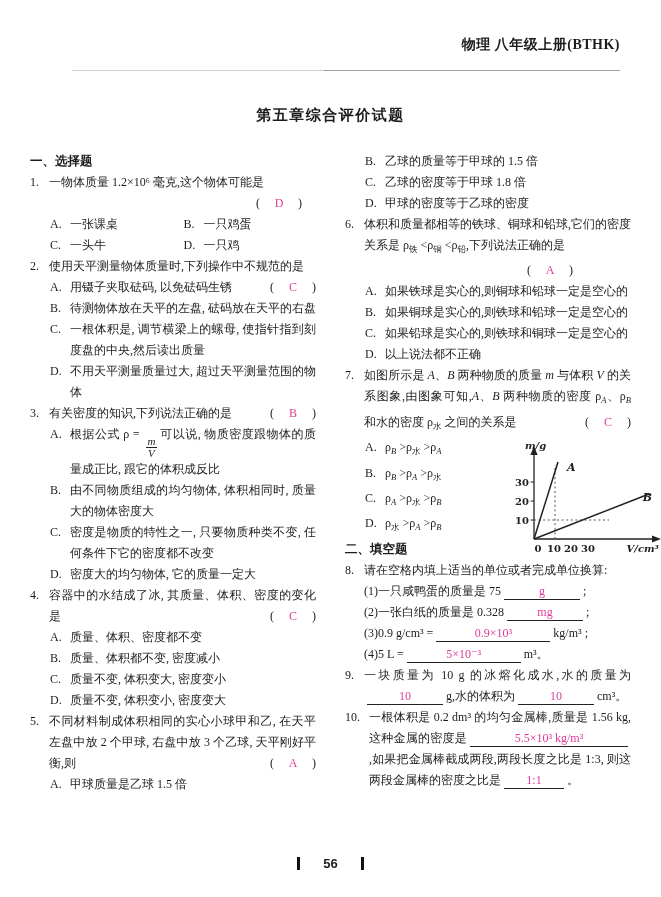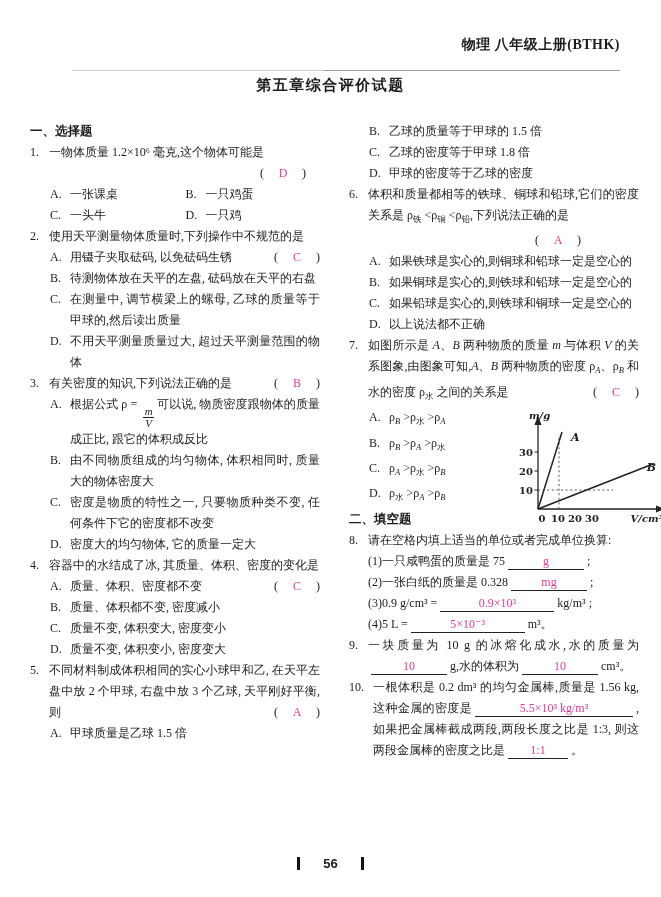--- a/index.html
+++ b/index.html
@@ -10,24 +10,24 @@
   }
   .header{
     position:absolute;top:36px;right:41px;
     font-weight:bold;font-size:14px;letter-spacing:.5px;
   }
   .rule{
     position:absolute;top:70px;left:72px;right:41px;height:1px;
     background:linear-gradient(to right,#cfcfcf 0 46%,#9d9d9d 46% 100%);
   }
   .title{
-    margin:0;padding-top:76px;text-align:center;
+    margin:0;padding-top:106px;text-align:center;
     font-weight:bold;font-size:15px;letter-spacing:1.5px;
   }
-  .cols{display:flex;gap:29px;padding:26px 22px 0 30px;align-items:flex-start}
+  .cols{display:flex;gap:29px;padding:26px 30px 0 30px;align-items:flex-start}
   .col{flex:1;min-width:0;text-align:justify;line-height:21px}
   .sec{font-weight:bold;font-size:12.5px;text-align:left}
   .sec2{}
   .q{position:relative;padding-left:19px;text-align:justify}
   .q .qnum{position:absolute;left:0;top:0}
   .q.wide{padding-left:24px}
   .qhead{display:block}
   .opt{position:relative;padding-left:21px}
   .optlab{position:absolute;left:1px;top:0}
   .opts2{display:grid;grid-template-columns:1fr 1fr}
@@ -88,21 +88,21 @@
         <div class="opt"><span class="optlab">C.</span><span>一头牛</span></div>
         <div class="opt"><span class="optlab">D.</span><span>一只鸡</span></div>
       </div>
     </div>
 
     <div class="q">
       <span class="qnum">2.</span>
       <div class="qhead"><span>使用天平测量物体质量时,下列操作中不规范的是</span><span class="ansbr fl"><span>(</span><span class="ltr">C</span><span>)</span></span></div>
       <div class="opt"><span class="optlab">A.</span><span>用镊子夹取砝码, 以免砝码生锈</span></div>
       <div class="opt"><span class="optlab">B.</span><span>待测物体放在天平的左盘, 砝码放在天平的右盘</span></div>
-      <div class="opt"><span class="optlab">C.</span><span>在测量中, 调节横梁上的螺母, 乙球的质量等于甲球的,然后读出质量</span></div>
+      <div class="opt"><span class="optlab">C.</span><span>一根体积是, 调节横梁上的螺母, 使指针指到刻度盘的中央,然后读出质量</span></div>
       <div class="opt"><span class="optlab">D.</span><span>不用天平测量质量过大, 超过天平测量范围的物体</span></div>
     </div>
 
     <div class="q">
       <span class="qnum">3.</span>
       <div class="qhead"><span>有关密度的知识,下列说法正确的是</span><span class="ansbr fl"><span>(</span><span class="ltr">B</span><span>)</span></span></div>
       <div class="opt"><span class="optlab">A.</span><span>根据公式 ρ = <span class="frac">
               <span class="nu"><i>m</i></span>
               <span class="de"><i>V</i></span>
             </span>可以说, 物质密度跟物体的质量成正比, 跟它的体积成反比</span></div>

